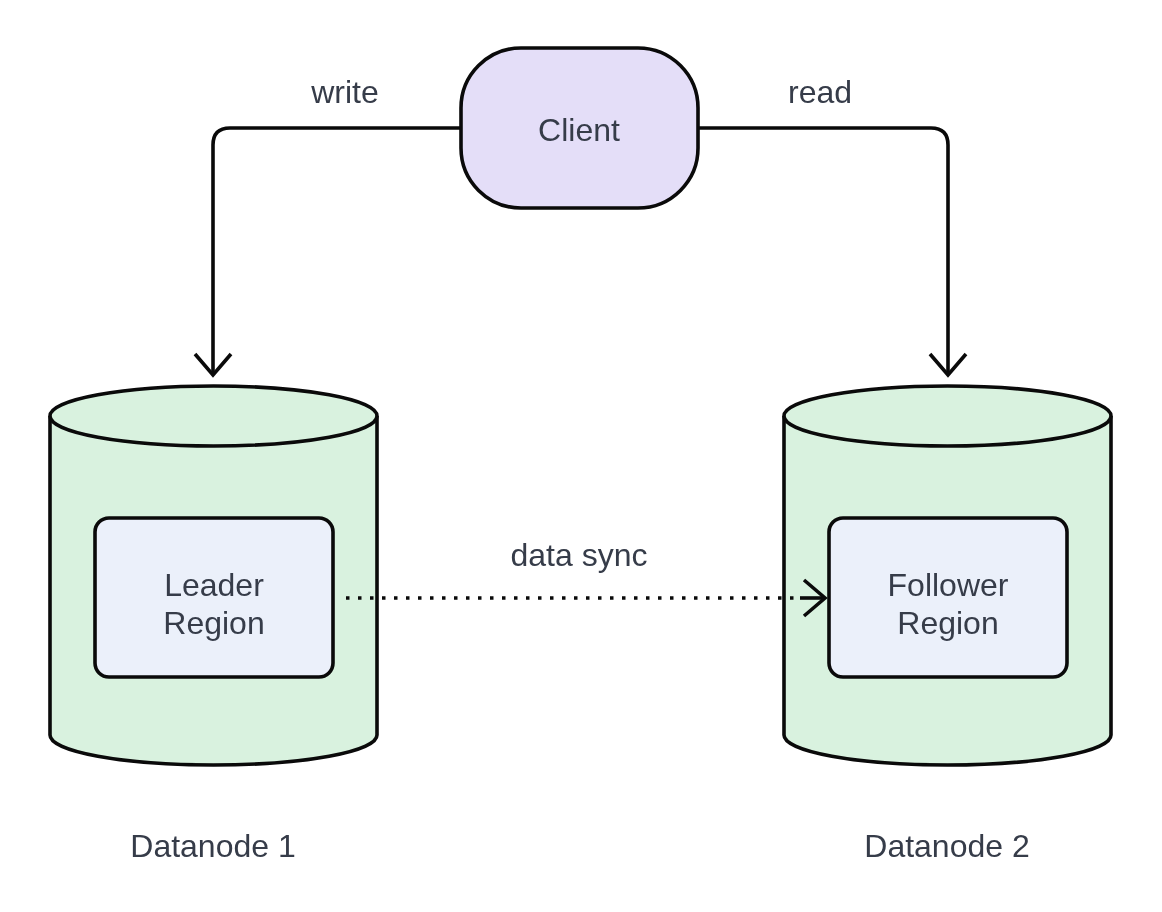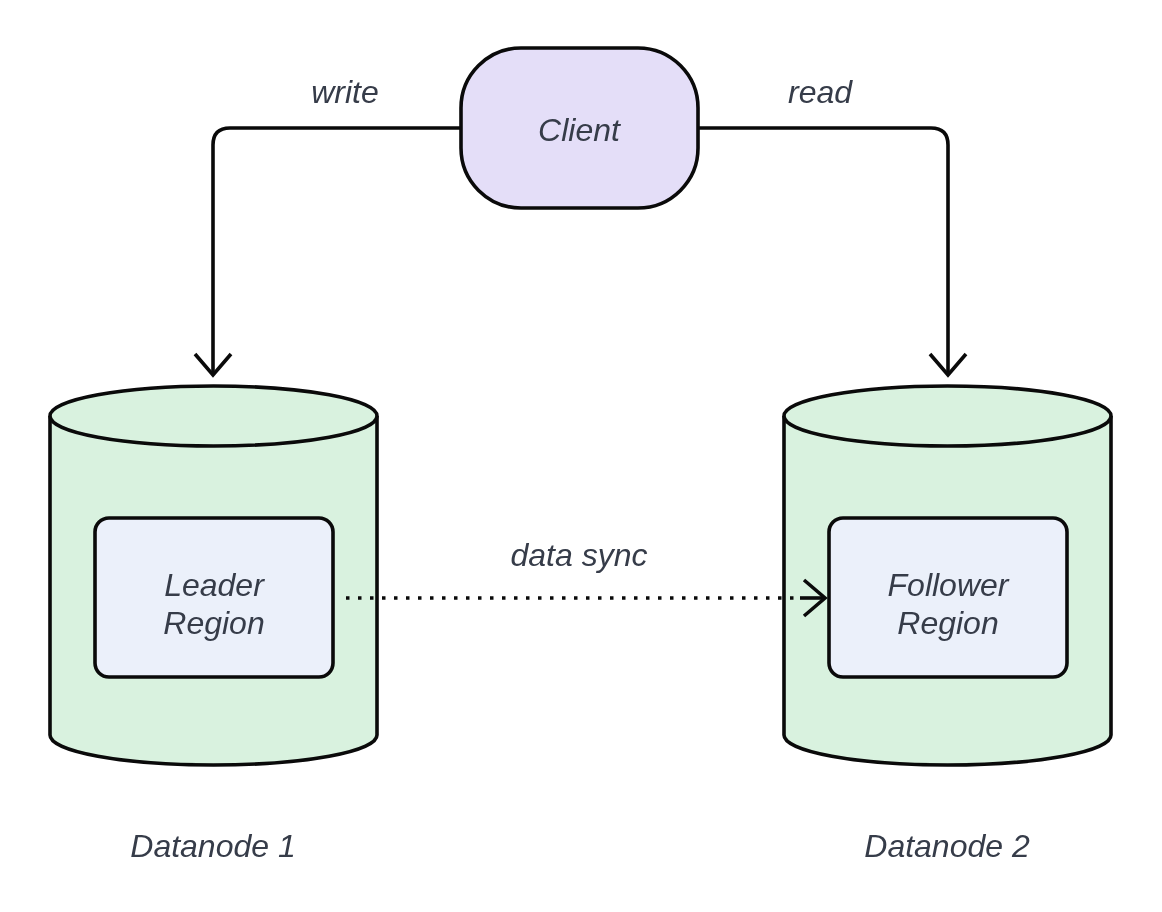--- a/index.html
+++ b/index.html
@@ -6,21 +6,20 @@
     margin: 0;
     padding: 0;
     background: #ffffff;
   }
   .canvas {
     position: relative;
     width: 1162px;
     height: 912px;
     background: var(--bg, #ffffff);
     overflow: hidden;
-    font-style: italic;
   }
   svg {
     display: block;
   }
   svg text {
     font-family: "Liberation Sans", sans-serif;
     font-size: 32px;
     fill: var(--text, #363C49);
     text-anchor: middle;
   }

